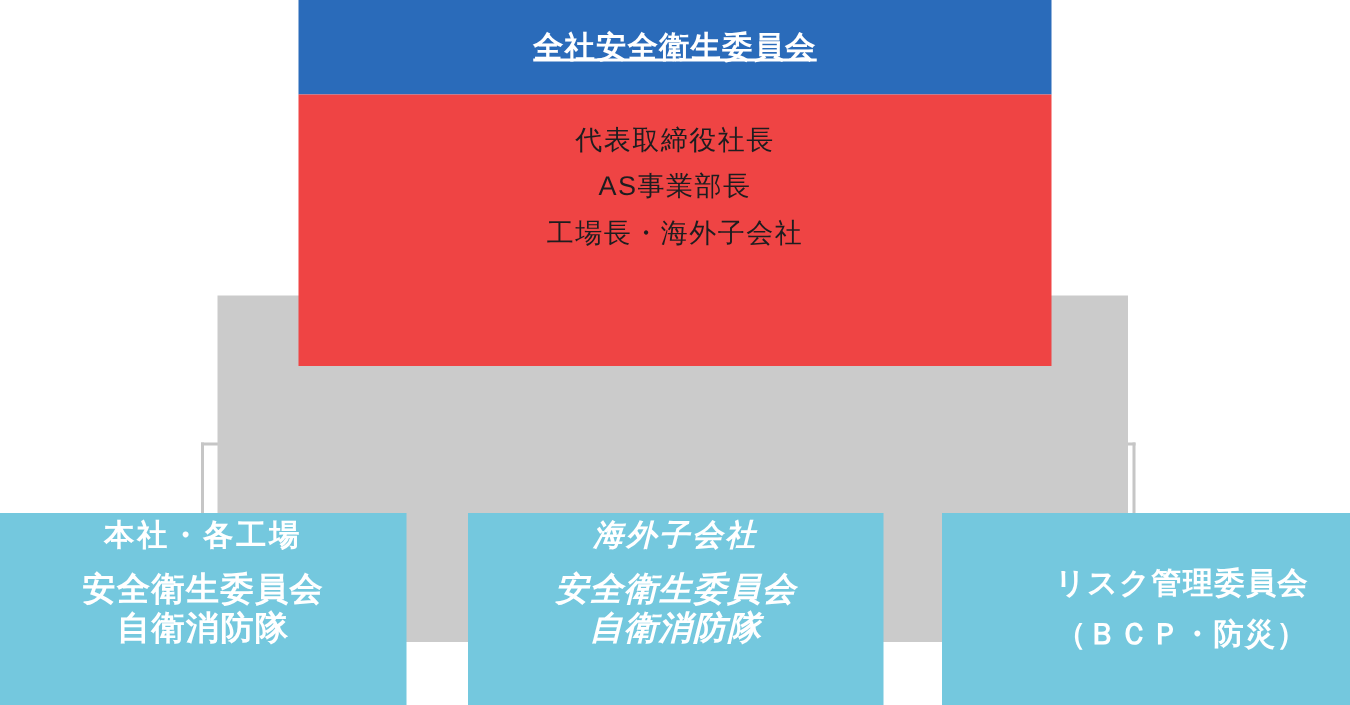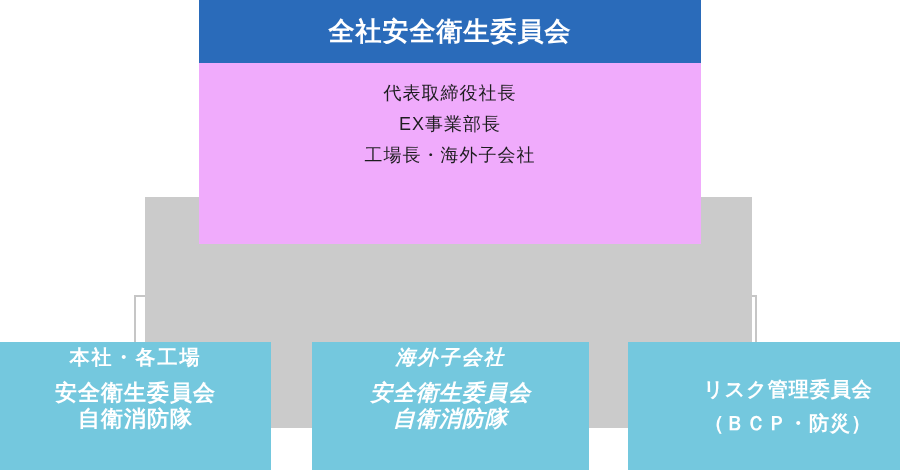--- a/index.html
+++ b/index.html
@@ -57,27 +57,28 @@
   }
   .top-header {
     height: 63px;
     background: #2a6bba;
     display: flex;
     align-items: center;
     justify-content: center;
   }
   .top-title {
     color: #ffffff;
-    font-size: 26px;
+    font-size: 20px;
     font-weight: bold;
     letter-spacing: 1px;
+    text-decoration: underline;
   }
   .top-body {
     height: 181px;
-    background: #f0abfc;
+    background: #ef4444;
     text-align: center;
     padding-top: 15px;
   }
   .member {
     font-size: 18px;
     line-height: 31px;
     color: #1d1d1f;
     font-weight: 500;
     letter-spacing: 1px;
   }
@@ -131,21 +132,21 @@
   <div class="conn-v-right"></div>
 
   <div class="gray-block"></div>
 
   <div class="top-box">
     <div class="top-header">
       <span class="top-title">全社安全衛生委員会</span>
     </div>
     <div class="top-body">
       <div class="member">代表取締役社長</div>
-      <div class="member">EX事業部長</div>
+      <div class="member">AS事業部長</div>
       <div class="member">工場長・海外子会社</div>
     </div>
   </div>
 
   <div class="branch branch-1">
     <div class="branch-title">本社・各工場</div>
     <div class="branch-subs">
       <div class="branch-sub">安全衛生委員会</div>
       <div class="branch-sub">自衛消防隊</div>
     </div>

